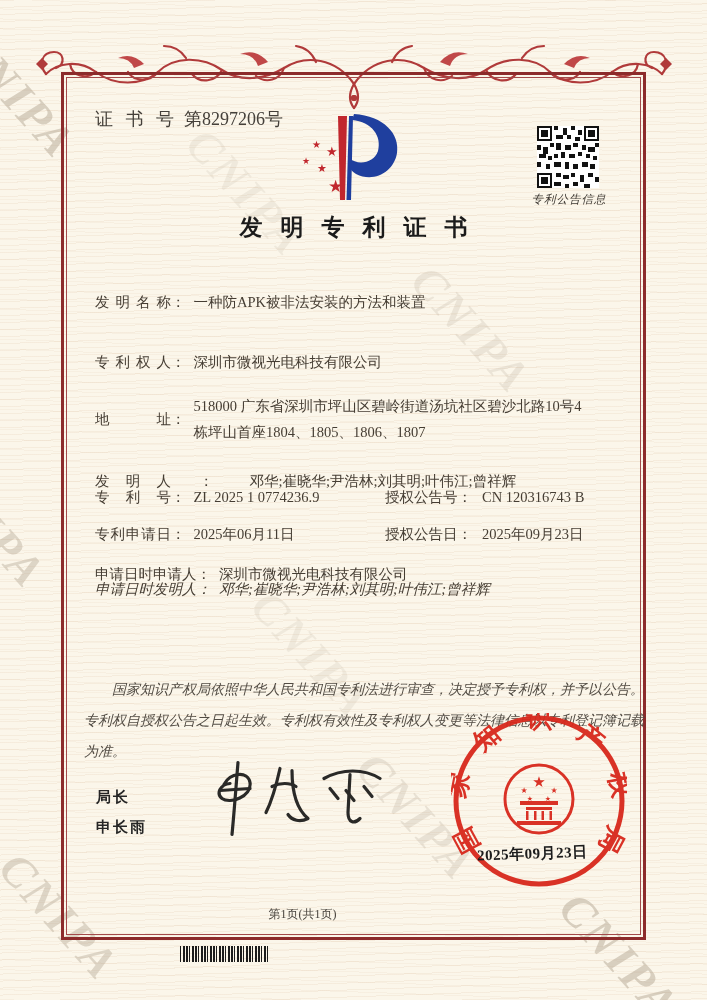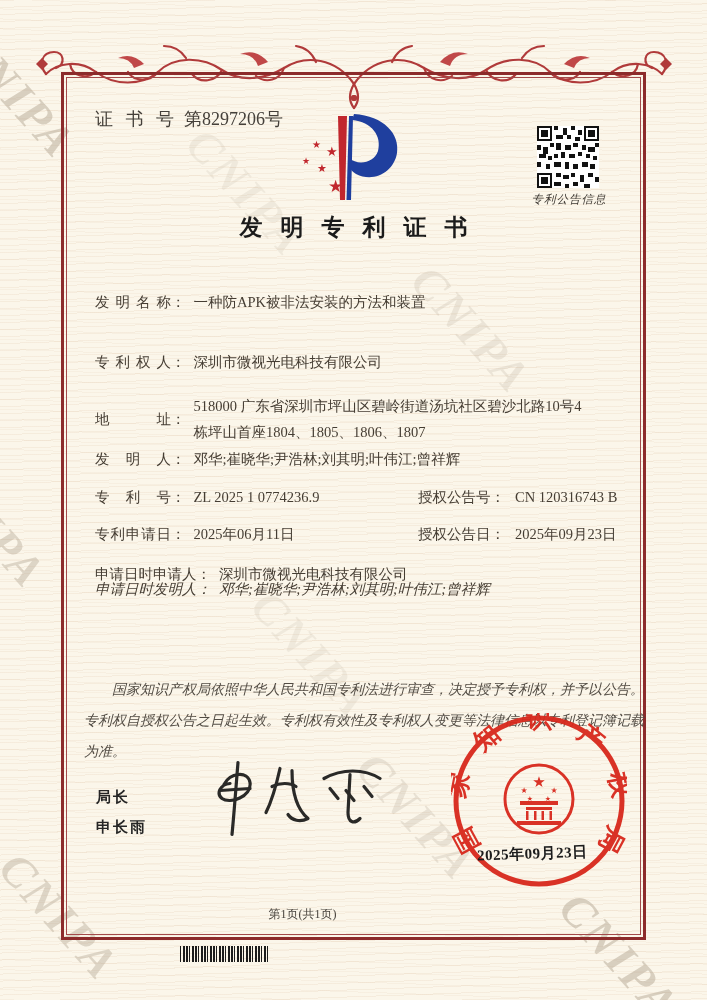--- a/index.html
+++ b/index.html
@@ -22,21 +22,21 @@
   .qr{position:absolute;left:537px;top:126px;width:62px;height:62px;}
   .qr-caption{position:absolute;left:515px;top:192px;width:108px;text-align:center;
       font-size:11.5px;font-style:italic;letter-spacing:1px;color:#3d3832;}
   .title{position:absolute;left:0;top:212px;width:707px;text-align:center;
       font-size:23px;font-weight:700;color:#1b1b1b;letter-spacing:18px;padding-left:18px;box-sizing:border-box;}
   .frow{position:absolute;left:95px;display:flex;align-items:center;font-size:14.5px;line-height:26px;color:#453d33;}
   .flabel{display:inline-block;width:76px;text-align:justify;text-align-last:justify;}
   .fcolon{display:inline-block;margin-right:8px;}
   .fvalue{display:inline-block;}
   .fvalue.wrap{max-width:400px;}
-  .pair2{position:absolute;left:290px;top:0;display:flex;margin-left:33px;}
+  .pair2{position:absolute;left:290px;top:0;display:flex;}
   .pair2 .fcolon{margin-right:10px;}
   .legal{position:absolute;left:84px;top:674px;width:562px;font-size:14px;line-height:31px;
       text-indent:2em;font-style:italic;color:#524c44;}
   .signer{position:absolute;left:96px;font-size:15px;font-weight:700;color:#262626;
       font-family:Liberation Serif, serif;letter-spacing:2px;}
   .signer.t1{top:788px;} .signer.t2{top:818px;}
   .signature{position:absolute;left:196px;top:756px;width:200px;height:86px;}
   .seal{position:absolute;left:451px;top:713px;width:176px;height:176px;opacity:.95;}
   .seal-date{position:absolute;left:477px;top:844px;width:140px;font-size:15px;font-weight:700;
       color:#1c1c1c;letter-spacing:.5px;transform:rotate(-2deg);}
@@ -165,21 +165,21 @@
   <div class="frow" style="top:349px;">
     <span class="flabel">专利权人</span>
       <span class="fcolon">：</span>
     <span class="fvalue">深圳市微视光电科技有限公司</span>
   </div>
   <div class="frow" style="top:393px;">
     <span class="flabel">地址</span>
       <span class="fcolon">：</span>
     <span class="fvalue wrap">518000 广东省深圳市坪山区碧岭街道汤坑社区碧沙北路10号4栋坪山首座1804、1805、1806、1807</span>
   </div>
-  <div class="frow" style="top:446px;">
+  <div class="frow" style="top:468px;gap:28px;">
     <span class="flabel">发明人</span>
       <span class="fcolon">：</span>
     <span class="fvalue">邓华;崔晓华;尹浩林;刘其明;叶伟江;曾祥辉</span>
   </div>
   <div class="frow" style="top:484px;width:545px;">
     <span class="flabel">专利号</span>
       <span class="fcolon">：</span>
     <span class="fvalue">ZL 2025 1 0774236.9</span>
     <span class="pair2">
       <span>授权公告号</span>

